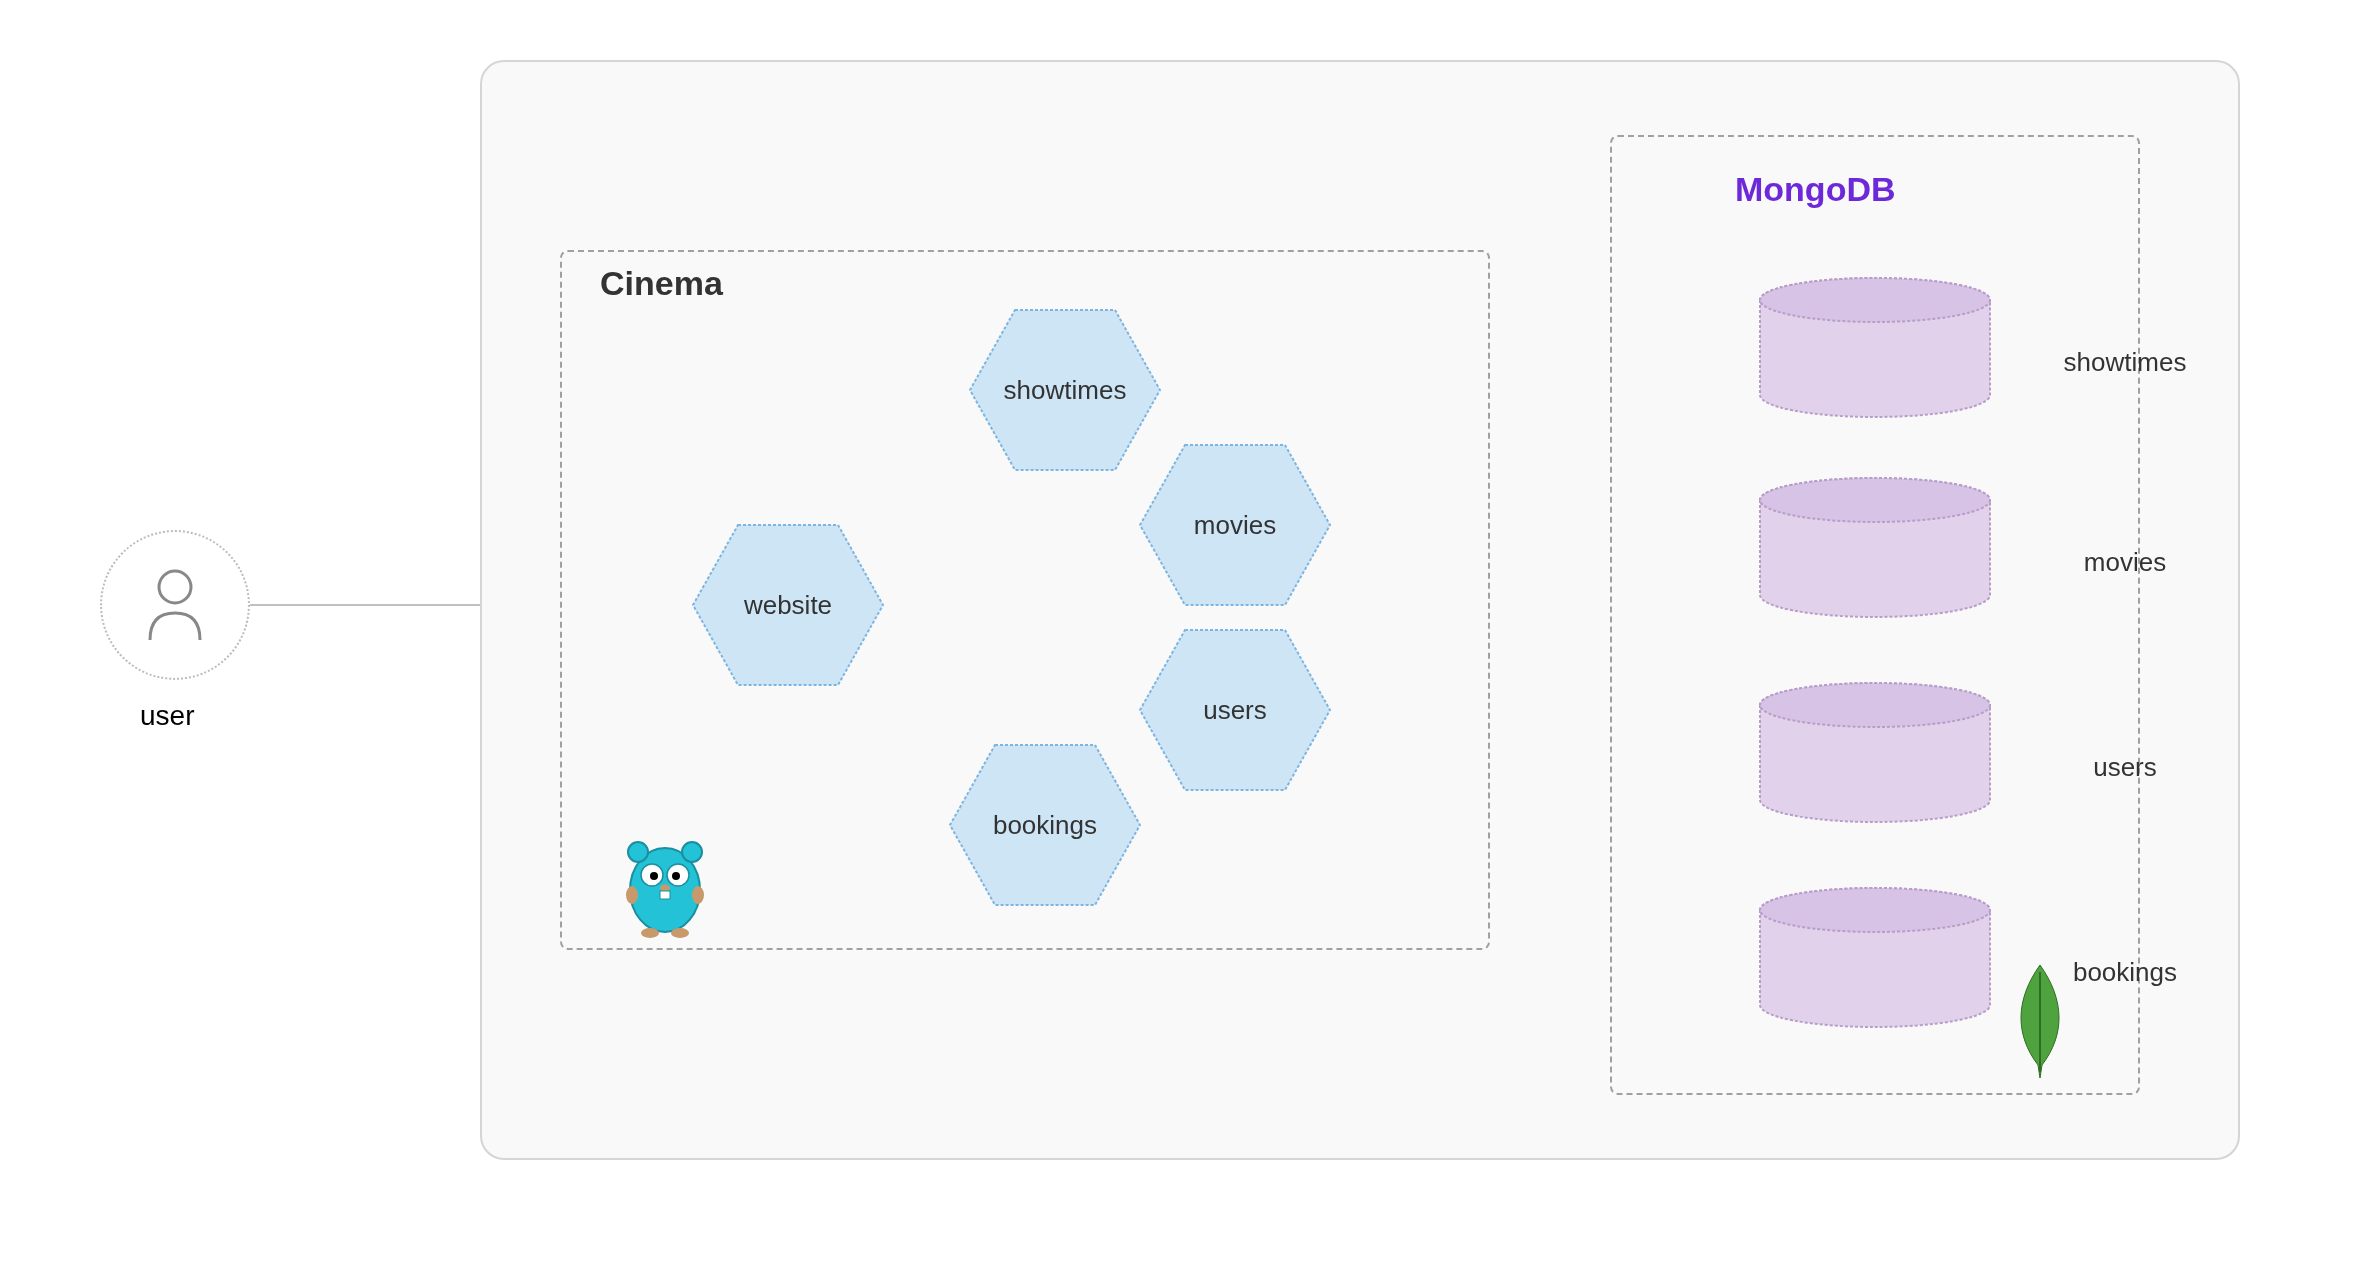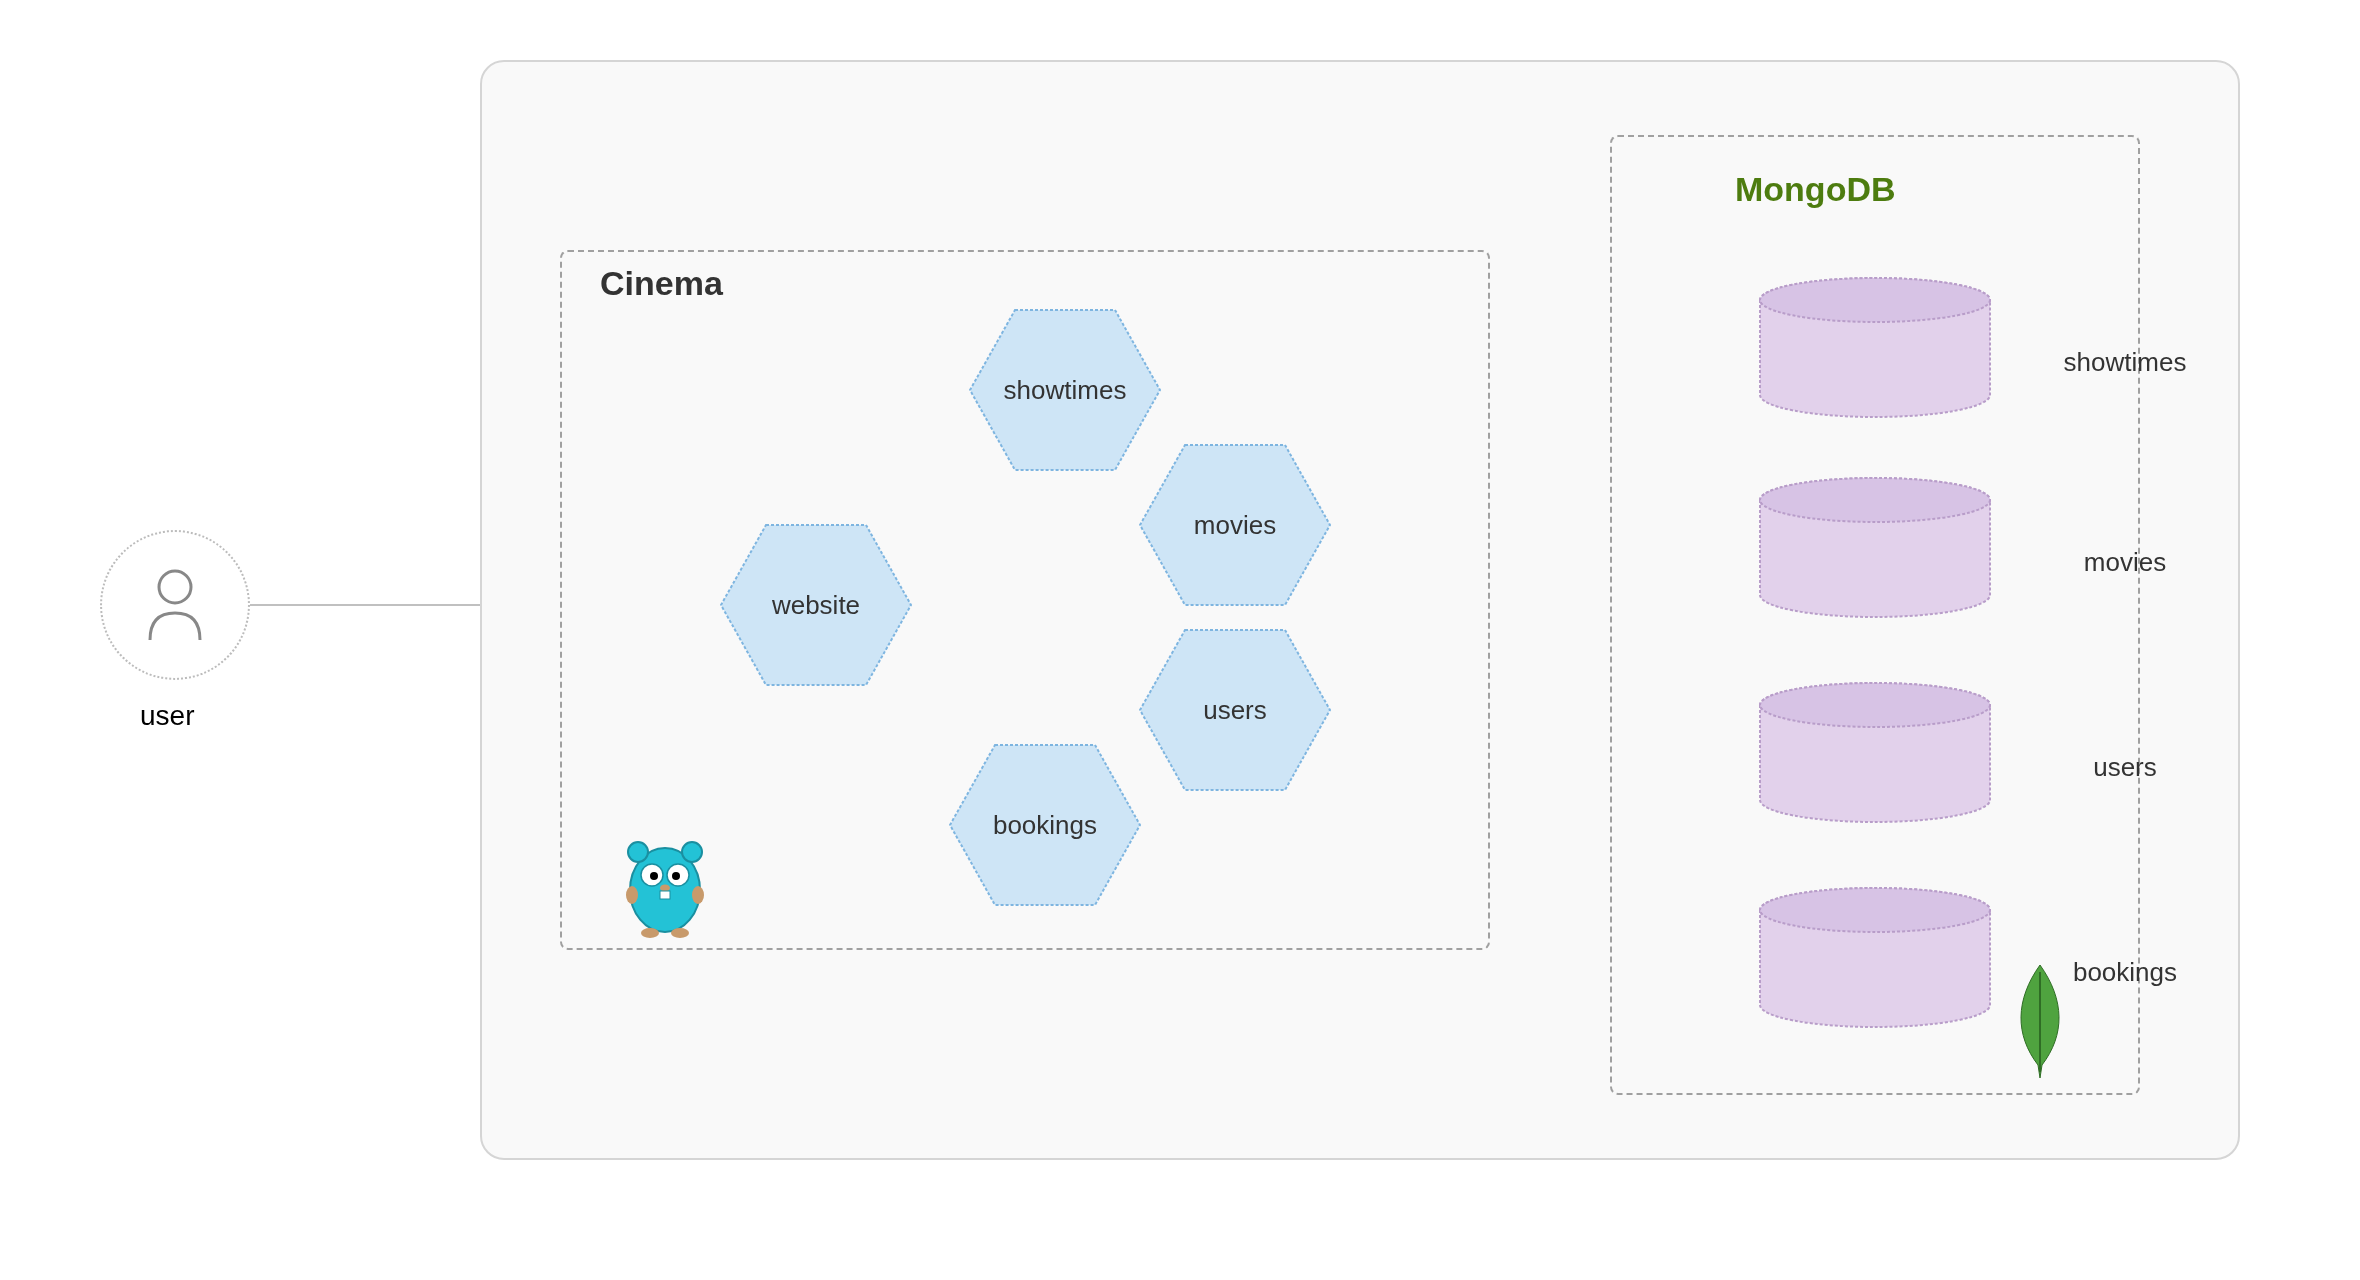--- a/index.html
+++ b/index.html
@@ -50,21 +50,21 @@
       height: 960px;
       border: 2px dashed #a0a0a0;
       border-radius: 8px;
     }
     .mongo-title {
       position: absolute;
       left: 1735px;
       top: 170px;
       font-size: 34px;
       font-weight: bold;
-      color: #4d7c0f;
+      color: #6d28d9;
     }
     .user-circle {
       position: absolute;
       left: 100px;
       top: 530px;
       width: 150px;
       height: 150px;
       border: 2px dotted #bcbcbc;
       border-radius: 50%;
       display: flex;
@@ -164,21 +164,21 @@
     </svg>
   </div>
   <div class="user-label">user</div>
 
   <div class="cinema-box"></div>
   <div class="cinema-title">Cinema</div>
 
   <div class="mongo-box"></div>
   <div class="mongo-title">MongoDB</div>
 
-  <div class="hexagon" style="left:716px; top:520px;">
+  <div class="hexagon" style="left:688px; top:520px;">
     <svg class="hex-svg" viewBox="0 0 200 170">
         <polygon points="50,5 150,5 195,85 150,165 50,165 5,85" fill="#cee5f6" stroke="#7eb5e0" stroke-width="2" stroke-dasharray="3,2"></polygon>
       </svg>
     <span class="hex-label">website</span>
   </div>
 
   <div class="hexagon" style="left:965px; top:305px;">
     <svg class="hex-svg" viewBox="0 0 200 170">
         <polygon points="50,5 150,5 195,85 150,165 50,165 5,85" fill="#cee5f6" stroke="#7eb5e0" stroke-width="2" stroke-dasharray="3,2"></polygon>
       </svg>

